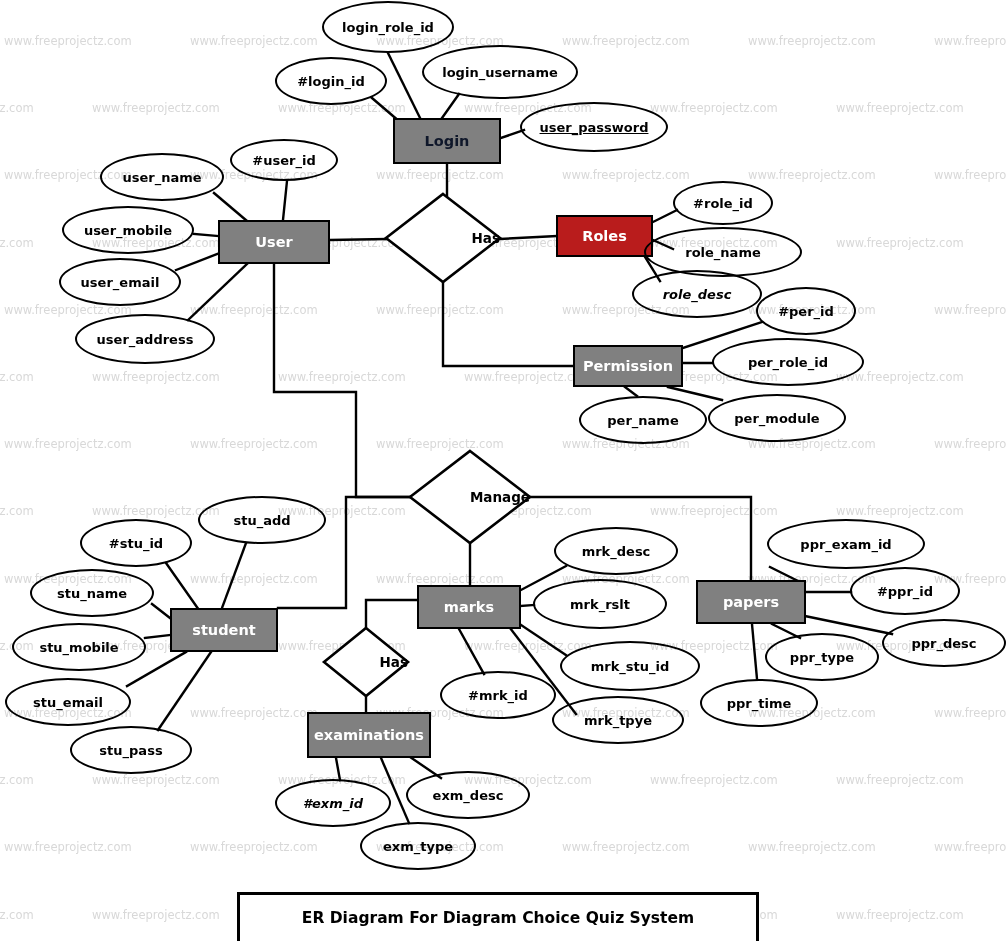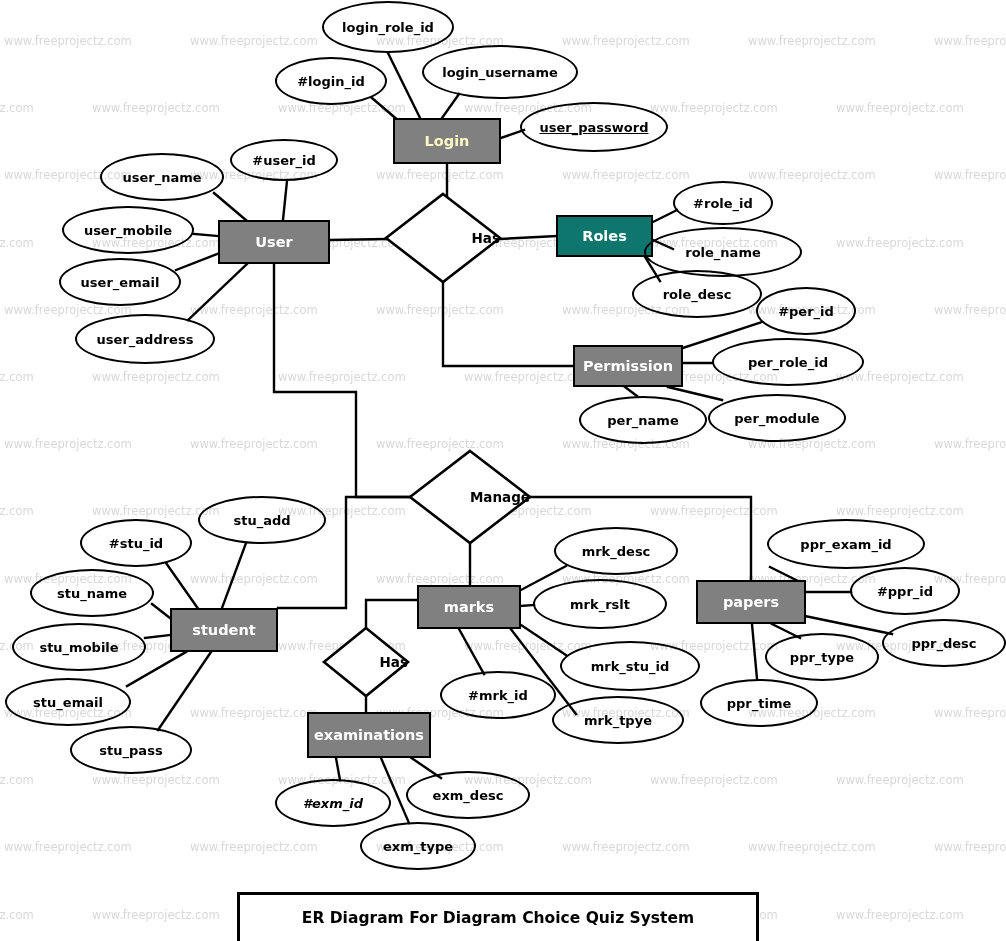--- a/index.html
+++ b/index.html
@@ -160,27 +160,27 @@
       <path d="M 772 624 L 800 638" stroke="#000000" stroke-width="2.4" fill="none" stroke-linecap="square"></path>
       <path d="M 752 624 L 757 679" stroke="#000000" stroke-width="2.4" fill="none" stroke-linecap="square"></path>
       <path d="M 336 758 L 340 780" stroke="#000000" stroke-width="2.4" fill="none" stroke-linecap="square"></path>
       <path d="M 410 757 L 441 778" stroke="#000000" stroke-width="2.4" fill="none" stroke-linecap="square"></path>
       <path d="M 381 758 L 409 823" stroke="#000000" stroke-width="2.4" fill="none" stroke-linecap="square"></path>
       <polygon points="443,194 500,238 443,282 386,238" fill="#ffffff" stroke="#000000" stroke-width="2.6"></polygon>
       <polygon points="470,451 530,497 470,543 410,497" fill="#ffffff" stroke="#000000" stroke-width="2.6"></polygon>
       <polygon points="366,628 408,662 366,696 324,662" fill="#ffffff" stroke="#000000" stroke-width="2.6"></polygon>
     </svg>
   <div id="nodes">
-      <div class="node entity" style="left: 393px; top: 118px; width: 108px; height: 46px; background: rgb(128, 128, 128); color: #fef9c3; border-color: rgb(0, 0, 0);">
+      <div class="node entity" style="left: 393px; top: 118px; width: 108px; height: 46px; background: rgb(128, 128, 128); color: #0f172a; border-color: rgb(0, 0, 0);">
         <span>Login</span>
       </div>
       <div class="node entity" style="left: 218px; top: 220px; width: 112px; height: 44px; background: rgb(128, 128, 128); color: rgb(255, 255, 255); border-color: rgb(0, 0, 0);">
         <span>User</span>
       </div>
-      <div class="node entity" style="left: 556px; top: 215px; width: 97px; height: 42px; background: #0f766e; color: rgb(255, 255, 255); border-color: rgb(0, 0, 0);">
+      <div class="node entity" style="left: 556px; top: 215px; width: 97px; height: 42px; background: #b91c1c; color: rgb(255, 255, 255); border-color: rgb(0, 0, 0);">
         <span>Roles</span>
       </div>
       <div class="node entity" style="left: 573px; top: 345px; width: 110px; height: 42px; background: rgb(128, 128, 128); color: rgb(255, 255, 255); border-color: rgb(0, 0, 0);">
         <span>Permission</span>
       </div>
       <div class="node entity" style="left: 170px; top: 608px; width: 108px; height: 44px; background: rgb(128, 128, 128); color: rgb(255, 255, 255); border-color: rgb(0, 0, 0);">
         <span>student</span>
       </div>
       <div class="node entity" style="left: 417px; top: 585px; width: 104px; height: 44px; background: rgb(128, 128, 128); color: rgb(255, 255, 255); border-color: rgb(0, 0, 0);">
         <span>marks</span>
@@ -217,21 +217,21 @@
       </div>
       <div class="node attr" style="left: 75px; top: 314px; width: 140px; height: 50px; border-color: rgb(0, 0, 0);">
         <span>user_address</span>
       </div>
       <div class="node attr" style="left: 673px; top: 181px; width: 100px; height: 44px; border-color: rgb(0, 0, 0);">
         <span>#role_id</span>
       </div>
       <div class="node attr" style="left: 644px; top: 227px; width: 158px; height: 50px; border-color: rgb(0, 0, 0);">
         <span>role_name</span>
       </div>
-      <div class="node attr" style="left: 632px; top: 270px; width: 130px; height: 48px; border-color: rgb(0, 0, 0);">
+      <div class="node attr" style="left: 632px; top: 270px; width: 130px; height: 48px; border-color: rgb(0, 0, 0); font-style: italic;">
         <span>role_desc</span>
       </div>
       <div class="node attr" style="left: 756px; top: 287px; width: 100px; height: 48px; border-color: rgb(0, 0, 0);">
         <span>#per_id</span>
       </div>
       <div class="node attr" style="left: 712px; top: 338px; width: 152px; height: 48px; border-color: rgb(0, 0, 0);">
         <span>per_role_id</span>
       </div>
       <div class="node attr" style="left: 579px; top: 396px; width: 128px; height: 48px; border-color: rgb(0, 0, 0);">
         <span>per_name</span>

